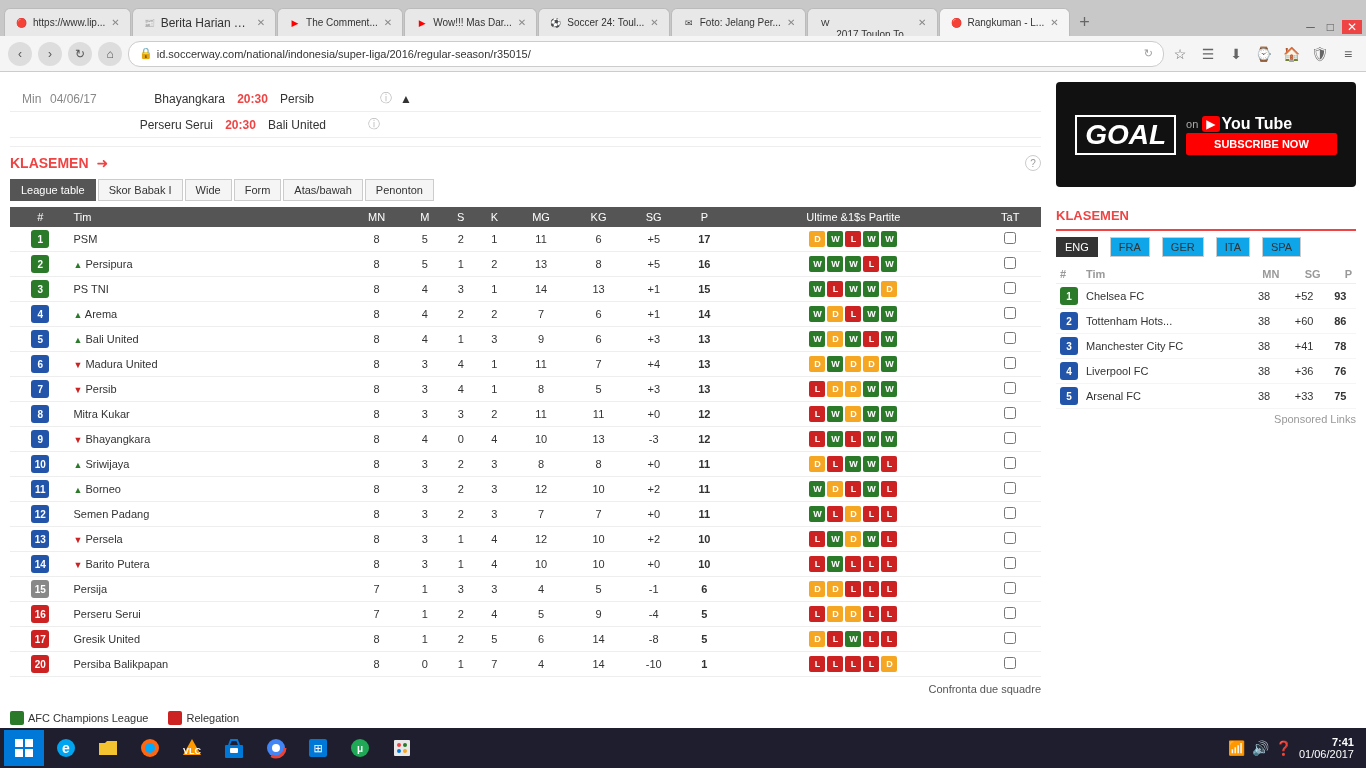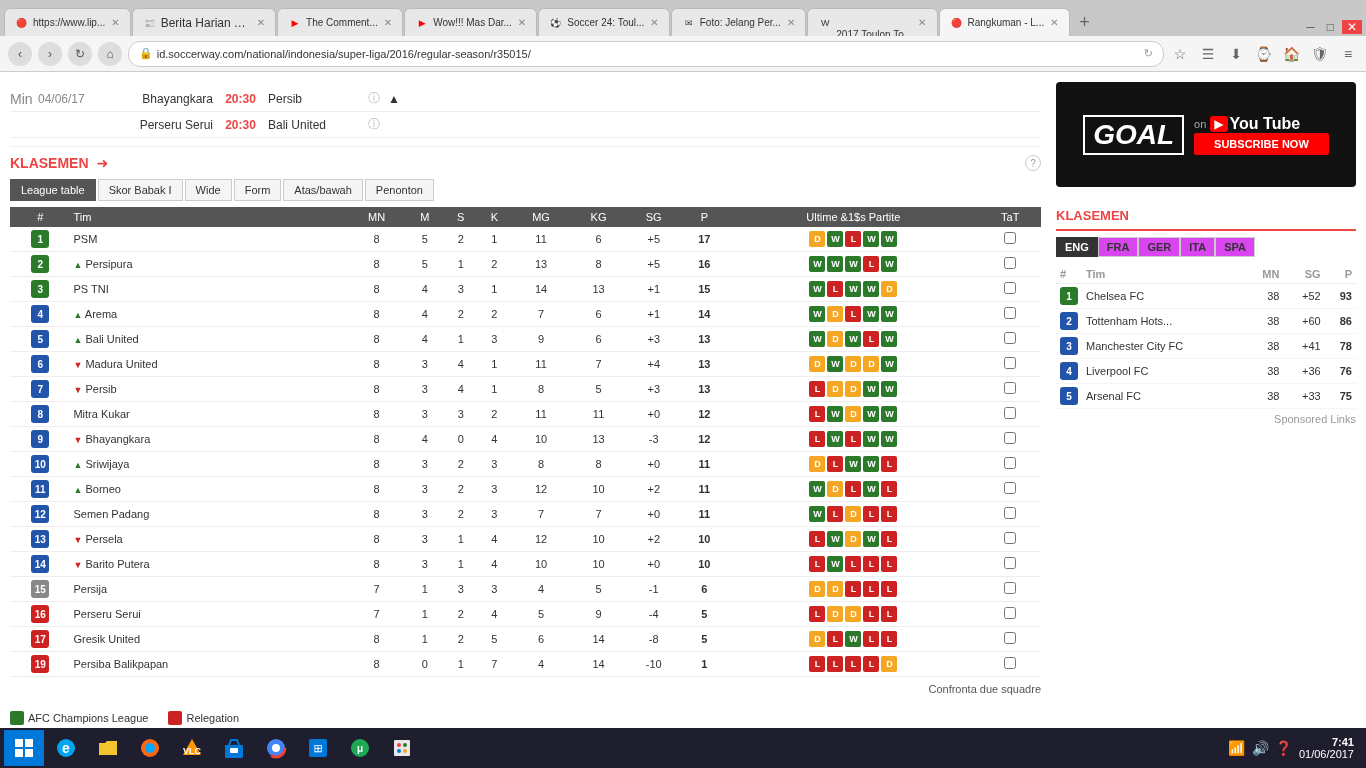--- a/index.html
+++ b/index.html
@@ -70,33 +70,33 @@
     
     .main-layout { display: flex; gap: 15px; padding: 10px; }
     .main-left { flex: 1; min-width: 0; }
     .main-right { width: 300px; flex-shrink: 0; }
 
     
     .yt-ad { width: 100%; background: #111; border-radius: 4px; overflow: hidden; margin-bottom: 15px; position: relative; height: 105px; display: flex; align-items: center; justify-content: center; }
     .yt-ad-inner { display: flex; align-items: center; gap: 10px; padding: 10px; }
     .goal-logo { font-size: 28px; font-weight: 900; color: white; font-style: italic; border: 2px solid white; padding: 2px 8px; }
     .yt-badge { display: flex; flex-direction: column; align-items: flex-start; gap: 0; }
-    .subscribe-btn { background: red; color: white; border: none; padding: 5px 20px; font-size: 11px; font-weight: bold; cursor: pointer; border-radius: 2px; }
+    .subscribe-btn { background: red; color: white; border: none; padding: 5px 28px; font-size: 11px; font-weight: bold; cursor: pointer; border-radius: 2px; }
 
     
     .right-klasemen { background: white; }
     .right-klasemen-title { color: #e44; font-size: 13px; font-weight: bold; padding: 6px 0; border-bottom: 2px solid #e44; margin-bottom: 6px; }
-    .league-tabs { display: flex; gap: 0; margin-bottom: 8px; font-weight: bold; }
-    .league-tab { padding: 3px 8px; font-size: 11px; cursor: pointer; border: 1px solid #ccc; background: #d946ef; color: #333; }
+    .league-tabs { display: flex; gap: 12px; margin-bottom: 8px; }
+    .league-tab { padding: 3px 8px; font-size: 11px; cursor: pointer; border: 1px solid #ccc; background: #0ea5e9; color: #333; }
     .league-tab.active { background: #333; color: white; border-color: #333; }
 
     .right-table { width: 100%; border-collapse: collapse; font-size: 11px; }
     .right-table th { color: #999; padding: 3px 4px; text-align: right; font-weight: bold; border-bottom: 1px solid #eee; }
     .right-table th.left { text-align: left; }
-    .right-table td { padding: 3px 4px; text-align: right; border-bottom: 1px solid #f5f5f5; }
+    .right-table td { padding: 3px 4px; text-align: center; border-bottom: 1px solid #f5f5f5; }
     .right-table td.left { text-align: left; }
     .right-table .pts { font-weight: bold; }
 
     .sponsored-links { font-size: 11px; color: #999; text-align: right; padding: 4px 0; }
 
     
     .taskbar { position: fixed; bottom: 0; left: 0; right: 0; height: 40px; background: #1e1e2e; display: flex; align-items: center; padding: 0 4px; gap: 2px; z-index: 100; }
     .taskbar-start { width: 40px; height: 36px; background: #0078d7; display: flex; align-items: center; justify-content: center; cursor: pointer; }
     .taskbar-app { width: 40px; height: 36px; display: flex; align-items: center; justify-content: center; cursor: pointer; border: 1px solid transparent; }
     .taskbar-tray { margin-left: auto; display: flex; align-items: center; gap: 6px; color: white; font-size: 11px; padding: 0 8px; }
@@ -180,21 +180,21 @@
   </div>
 
   <div class="page-wrapper">
     <div class="page-content">
       <div class="main-layout">
 
         <div class="main-left">
 
           <div style="padding:4px 0 8px 0; border-bottom: 1px solid #eee; font-size:12px;">
             <div class="match-row">
-              <span style="width:28px;color:#888;font-size:14px;">Min</span>
+              <span style="width:28px;color:#888;font-size:12px;margin-left:12px;">Min</span>
               <span style="width:65px;color:#888;">04/06/17</span>
               <span style="width:110px;text-align:right;">Bhayangkara</span>
               <span style="width:55px;text-align:center;font-weight:bold;color:#e44;">20:30</span>
               <span style="width:100px;">Persib</span>
               <span style="color:#bbb;font-size:12px;">ⓘ</span>
               <span style="width:20px;text-align:right;">▲</span>
             </div>
             <div class="match-row">
               <span style="width:28px;"></span>
               <span style="width:65px;"></span>
@@ -470,21 +470,21 @@
       <td>2</td>
       <td>5</td>
       <td>6</td>
       <td>14</td>
       <td>-8</td>
       <td style="font-weight:bold;">5</td>
       <td colspan="5"><span class="result-badge result-d">D</span><span class="result-badge result-l">L</span><span class="result-badge result-w">W</span><span class="result-badge result-l">L</span><span class="result-badge result-l">L</span></td>
       <td><input type="checkbox" style="width: 12px; height: 12px;"></td>
     </tr>
                 <tr>
-      <td><span class="rank-badge rank-red">19</span></td>
+      <td><span class="rank-badge rank-red">20</span></td>
       <td class="left"> Persiba Balikpapan</td>
       <td>8</td>
       <td>0</td>
       <td>1</td>
       <td>7</td>
       <td>4</td>
       <td>14</td>
       <td>-10</td>
       <td style="font-weight:bold;">1</td>
       <td colspan="5"><span class="result-badge result-l">L</span><span class="result-badge result-l">L</span><span class="result-badge result-l">L</span><span class="result-badge result-l">L</span><span class="result-badge result-d">D</span></td>

